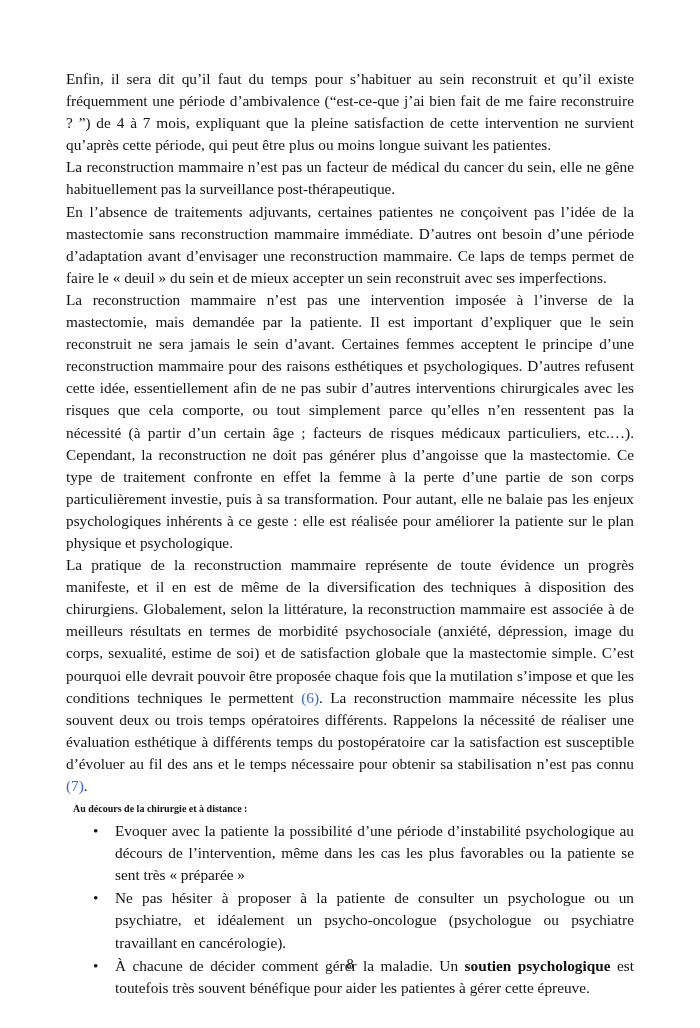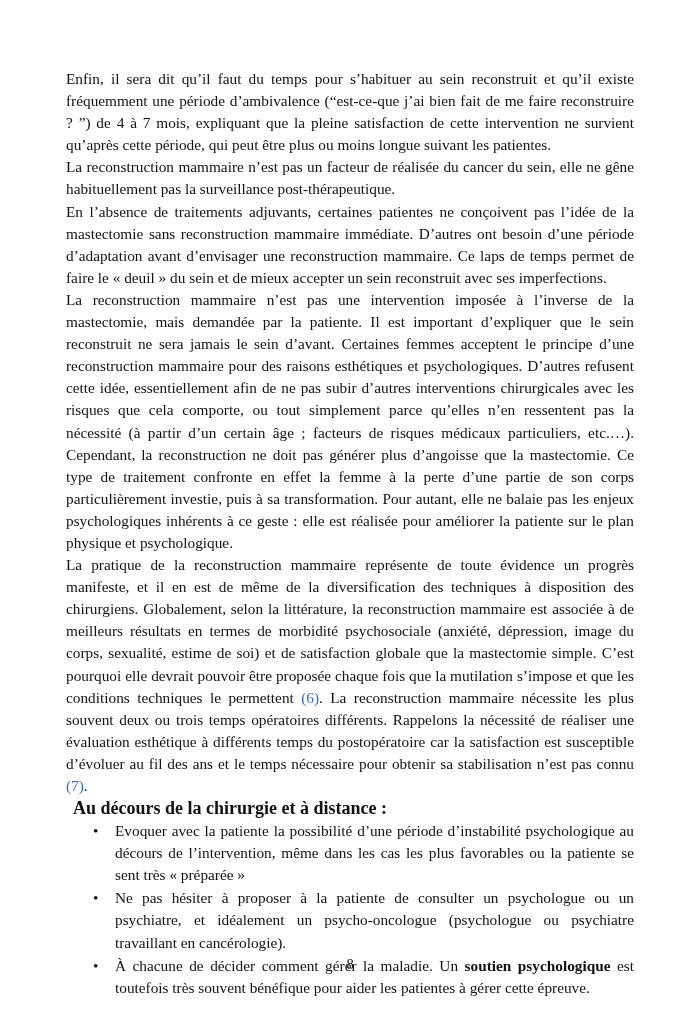--- a/index.html
+++ b/index.html
@@ -41,21 +41,21 @@
   }
   p.para + p.para {
     margin-top: 0;
   }
   .ref {
     color: #2E6BD6;
   }
   h2.section-heading {
     margin: 0;
     padding-left: 7px;
-    font-size: 18px;
+    font-size: 10px;
     line-height: 23px;
     font-weight: bold;
     color: #111111;
     text-align: left;
   }
   ul.bullets {
     margin: 0;
     padding: 0;
     list-style: none;
   }
@@ -96,21 +96,21 @@
     color: #111111;
   }
 </style>
 </head>
 <body>
 
 <div class="page">
   <div class="content">
 
     <p class="para">Enfin, il sera dit qu’il faut du temps pour s’habituer au sein reconstruit et qu’il existe fréquemment une période d’ambivalence (“est-ce-que j’ai bien fait de me faire reconstruire ? ”) de 4 à 7 mois, expliquant que la pleine satisfaction de cette intervention ne survient qu’après cette période, qui peut être plus ou moins longue suivant les patientes.</p>
-    <p class="para">La reconstruction mammaire n’est pas un facteur de réalisée du cancer du sein, elle ne gêne habituellement pas la surveillance post-thérapeutique.</p>
+    <p class="para">La reconstruction mammaire n’est pas un facteur de médical du cancer du sein, elle ne gêne habituellement pas la surveillance post-thérapeutique.</p>
     <p class="para">En l’absence de traitements adjuvants, certaines patientes ne conçoivent pas l’idée de la mastectomie sans reconstruction mammaire immédiate. D’autres ont besoin d’une période d’adaptation avant d’envisager une reconstruction mammaire. Ce laps de temps permet de faire le « deuil » du sein et de mieux accepter un sein reconstruit avec ses imperfections.</p>
     <p class="para">La reconstruction mammaire n’est pas une intervention imposée à l’inverse de la mastectomie, mais demandée par la patiente. Il est important d’expliquer que le sein reconstruit ne sera jamais le sein d’avant. Certaines femmes acceptent le principe d’une reconstruction mammaire pour des raisons esthétiques et psychologiques. D’autres refusent cette idée, essentiellement afin de ne pas subir d’autres interventions chirurgicales avec les risques que cela comporte, ou tout simplement parce qu’elles n’en ressentent pas la nécessité (à partir d’un certain âge ; facteurs de risques médicaux particuliers, etc.…). Cependant, la reconstruction ne doit pas générer plus d’angoisse que la mastectomie. Ce type de traitement confronte en effet la femme à la perte d’une partie de son corps particulièrement investie, puis à sa transformation. Pour autant, elle ne balaie pas les enjeux psychologiques inhérents à ce geste : elle est réalisée pour améliorer la patiente sur le plan physique et psychologique.</p>
     <p class="para">La pratique de la reconstruction mammaire représente de toute évidence un progrès manifeste, et il en est de même de la diversification des techniques à disposition des chirurgiens. Globalement, selon la littérature, la reconstruction mammaire est associée à de meilleurs résultats en termes de morbidité psychosociale (anxiété, dépression, image du corps, sexualité, estime de soi) et de satisfaction globale que la mastectomie simple. C’est pourquoi elle devrait pouvoir être proposée chaque fois que la mutilation s’impose et que les conditions techniques le permettent <span class="ref">(6)</span>. La reconstruction mammaire nécessite les plus souvent deux ou trois temps opératoires différents. Rappelons la nécessité de réaliser une évaluation esthétique à différents temps du postopératoire car la satisfaction est susceptible d’évoluer au fil des ans et le temps nécessaire pour obtenir sa stabilisation n’est pas connu <span class="ref">(7)</span>.</p>
 
     <h2 class="section-heading">Au décours de la chirurgie et à distance :</h2>
 
     <ul class="bullets">
       <li>
         <span class="bullet-marker">•</span>
         <span class="bullet-text">Evoquer avec la patiente la possibilité d’une période d’instabilité psychologique au décours de l’intervention, même dans les cas les plus favorables ou la patiente se sent très « préparée »</span>

